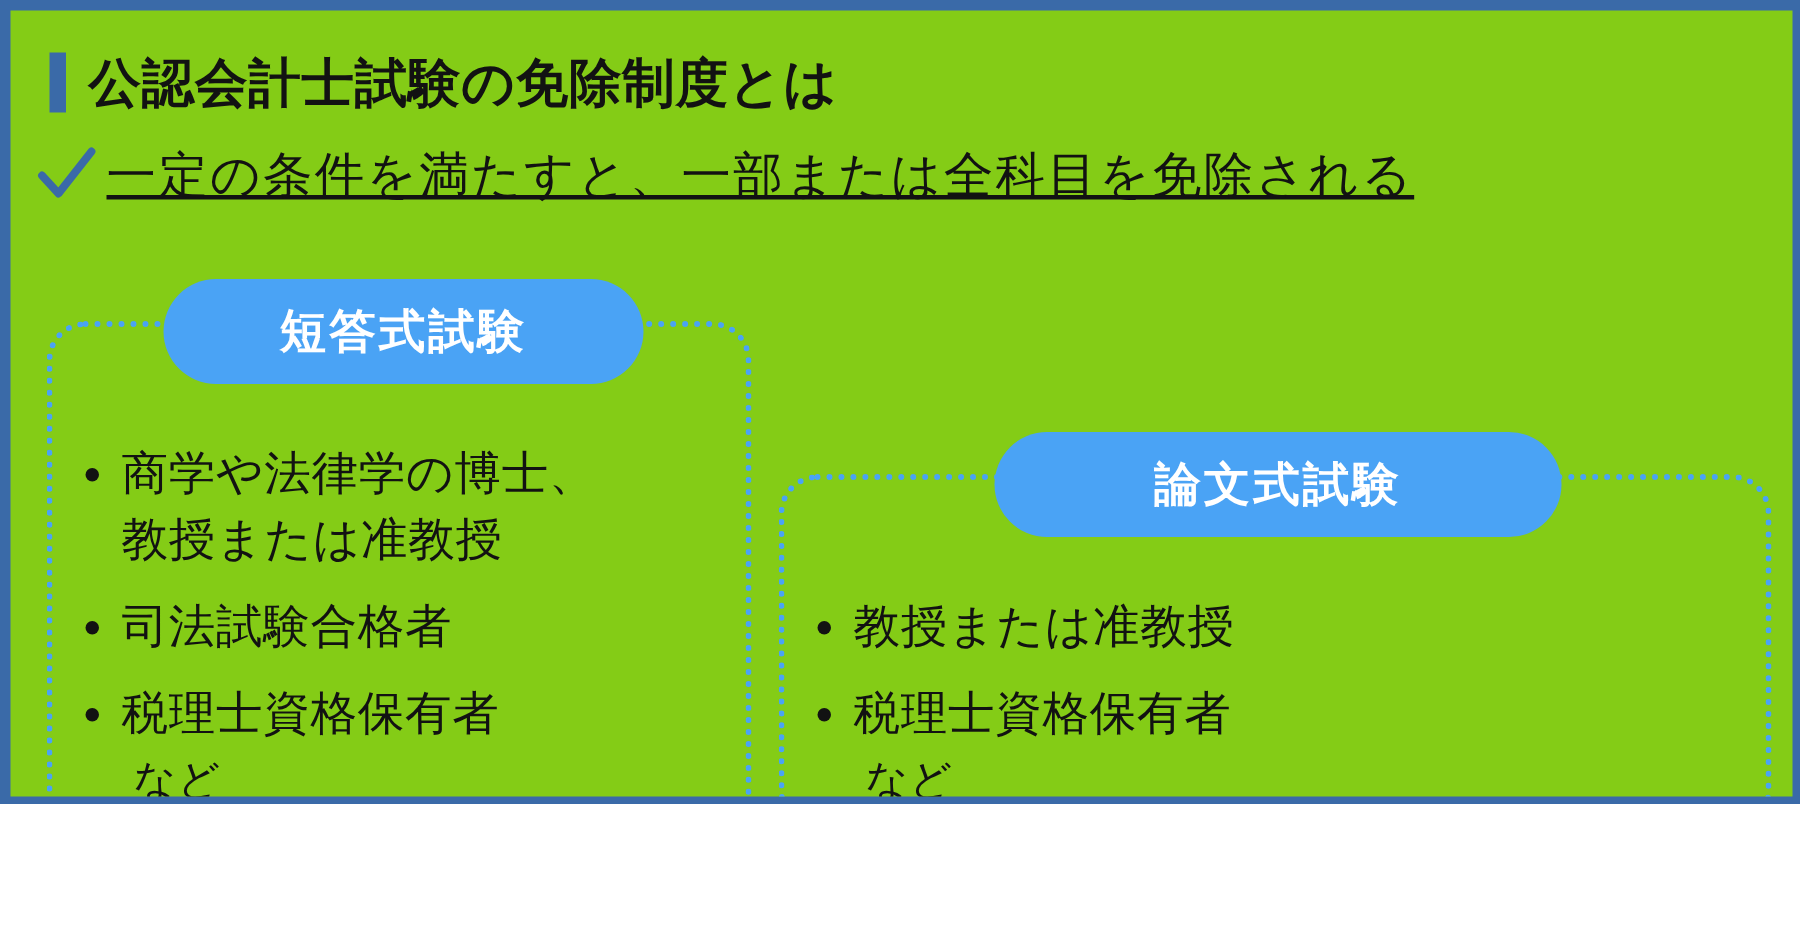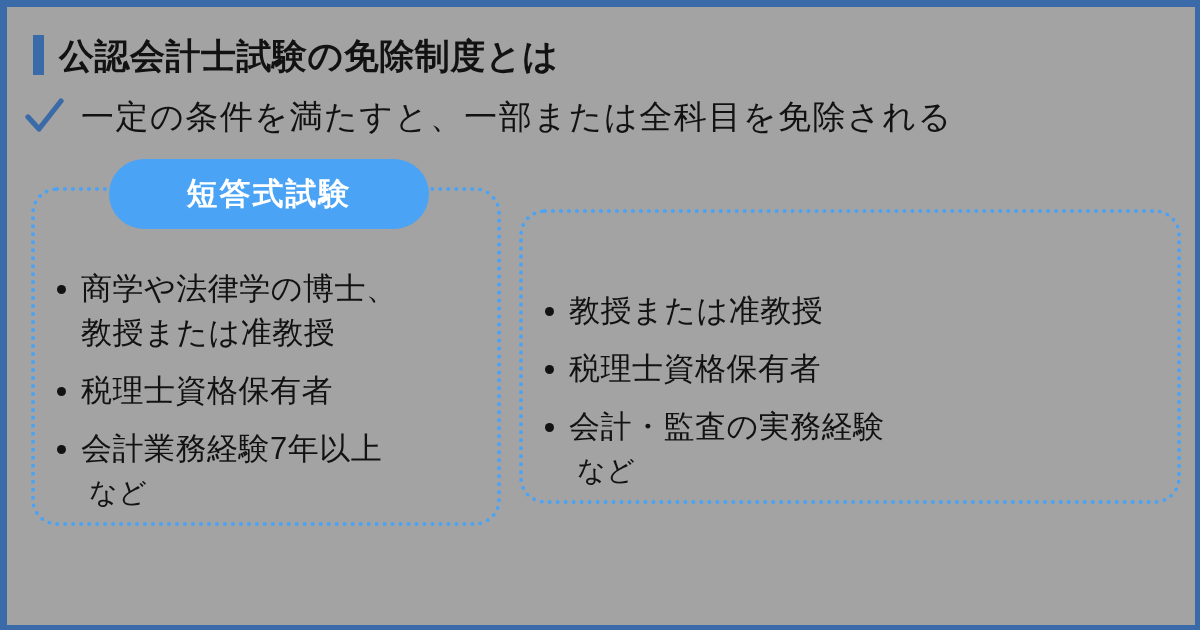--- a/index.html
+++ b/index.html
@@ -8,22 +8,22 @@
   html, body {
     width: 1200px;
     height: 630px;
     background: #ffffff;
     font-family: "Liberation Sans", "DejaVu Sans", sans-serif;
   }
 
   .page {
     position: relative;
     width: 1200px;
-    height: 630px;
-    background: #a3a3a3;
+    height: 536px;
+    background: #84cc16;
     border: 7px solid #3A6AA8;
     border-right-width: 5px;
     border-bottom-width: 5px;
     overflow: hidden;
   }
 
   
   .title-row {
     display: flex;
     align-items: center;
@@ -62,29 +62,30 @@
     justify-content: center;
   }
   .check-icon svg { display: block; }
   .subtitle-text {
     font-size: 33px;
     font-weight: 400;
     color: #121212;
     letter-spacing: 1.5px;
     white-space: nowrap;
     line-height: 1;
-    margin-left: 14px;
+    margin-left: 4px;
+    text-decoration: underline;
   }
 
   
   .cards {
     display: flex;
     gap: 18px;
     margin: 18px 14px 0 24px;
-    align-items: center;
+    align-items: flex-end;
     height: 395px;
   }
 
   .card {
     position: relative;
     border: 4px dotted #4AA3F5;
     border-radius: 26px;
     padding: 62px 8px 10px 8px;
     background: transparent;
   }
@@ -173,38 +174,36 @@
   <div class="cards">
 
     <div class="card card-left">
       <div class="card-pill">短答式試験</div>
       <ul class="bullet-list">
         <li class="bullet-item">
           <span>商学や法律学の博士、</span>
           <span class="bullet-line2">教授または准教授</span>
         </li>
         <li class="bullet-item">
+          <span>司法試験合格者</span>
+        </li>
+        <li class="bullet-item">
           <span>税理士資格保有者</span>
-        </li>
-        <li class="bullet-item">
-          <span>会計業務経験7年以上</span>
         </li>
       </ul>
       <div class="etc-line">など</div>
     </div>
 
     <div class="card card-right">
+      <div class="card-pill">論文式試験</div>
       <ul class="bullet-list">
         <li class="bullet-item">
           <span class="bullet-line2">教授または准教授</span>
         </li>
         <li class="bullet-item">
           <span>税理士資格保有者</span>
-        </li>
-        <li class="bullet-item">
-          <span>会計・監査の実務経験</span>
         </li>
       </ul>
       <div class="etc-line">など</div>
     </div>
 
   </div>
 </div>
 
 </body></html>

